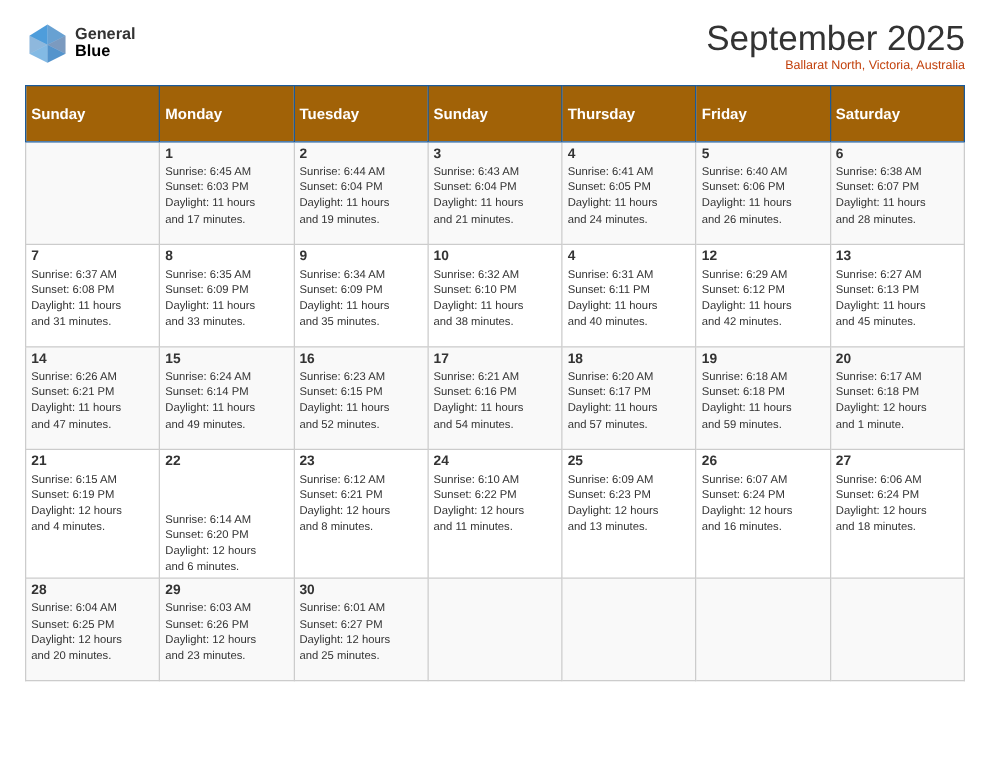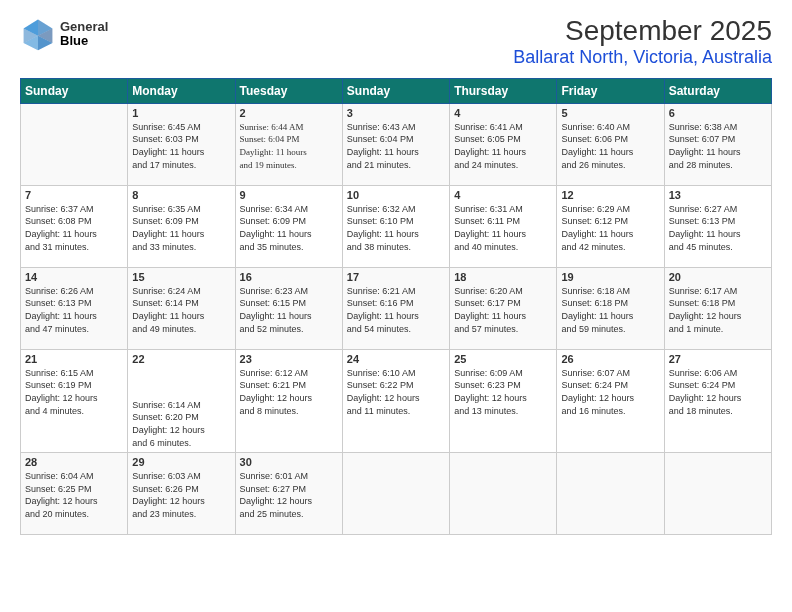--- a/index.html
+++ b/index.html
@@ -44,36 +44,36 @@
     .title-block {
       text-align: right;
     }
     .main-title {
       font-size: 28px;
       font-weight: normal;
       color: #333;
       line-height: 1.1;
     }
     .subtitle {
-      font-size: 18px;
-      color: #1d4ed8;
+      font-size: 10px;
+      color: #c2410c;
     }
     .calendar {
       flex: 1;
       border: 1px solid #ccc;
       border-collapse: collapse;
       width: 100%;
       table-layout: fixed;
     }
     .calendar th {
-      background-color: #0f766e;
+      background-color: #a16207;
       color: #fff;
       font-size: 12px;
       font-weight: bold;
-      padding: 5px 4px;
+      padding: 15px 4px;
       text-align: left;
       border: 1px solid #1a5a9a;
     }
     .calendar td {
       vertical-align: top;
       border: 1px solid #ccc;
       padding: 3px 4px;
       font-size: 9.5px;
       color: #333;
       height: 82px;
@@ -141,21 +141,21 @@
           <td class="empty-cell"></td>
           <td>
             <span class="day-num">1</span>
             <div class="cell-text" style="white-space: pre-line;">Sunrise: 6:45 AM
 Sunset: 6:03 PM
 Daylight: 11 hours
 and 17 minutes.</div>
           </td>
           <td>
             <span class="day-num">2</span>
-            <div class="cell-text" style="white-space: pre-line; font-family: Liberation Serif, serif;">Sunrise: 6:44 AM
+            <div class="cell-text" style="white-space: pre-line;">Sunrise: 6:44 AM
 Sunset: 6:04 PM
 Daylight: 11 hours
 and 19 minutes.</div>
           </td>
           <td>
             <span class="day-num">3</span>
             <div class="cell-text" style="white-space: pre-line;">Sunrise: 6:43 AM
 Sunset: 6:04 PM
 Daylight: 11 hours
 and 21 minutes.</div>
@@ -230,21 +230,21 @@
             <div class="cell-text" style="white-space: pre-line;">Sunrise: 6:27 AM
 Sunset: 6:13 PM
 Daylight: 11 hours
 and 45 minutes.</div>
           </td>
         </tr>
         <tr>
           <td>
             <span class="day-num">14</span>
             <div class="cell-text" style="white-space: pre-line;">Sunrise: 6:26 AM
-Sunset: 6:13 PM
+Sunset: 6:21 PM
 Daylight: 11 hours
 and 47 minutes.</div>
           </td>
           <td>
             <span class="day-num">15</span>
             <div class="cell-text" style="white-space: pre-line;">Sunrise: 6:24 AM
 Sunset: 6:14 PM
 Daylight: 11 hours
 and 49 minutes.</div>
           </td>

